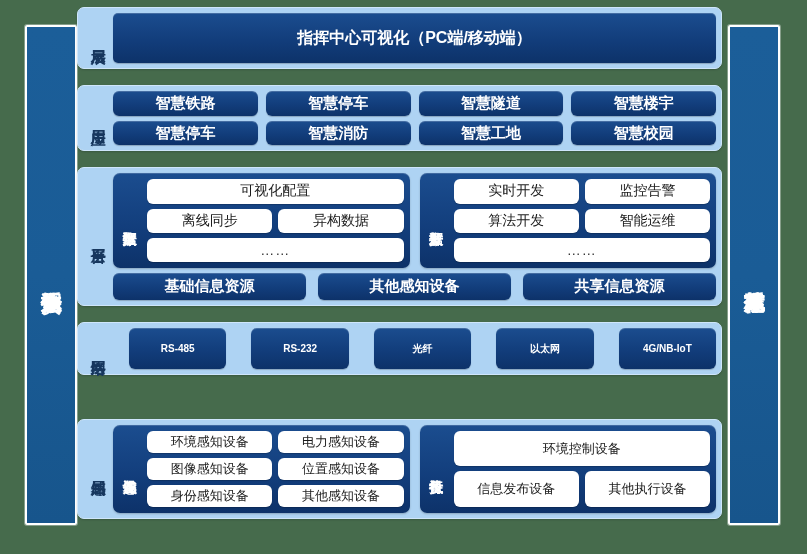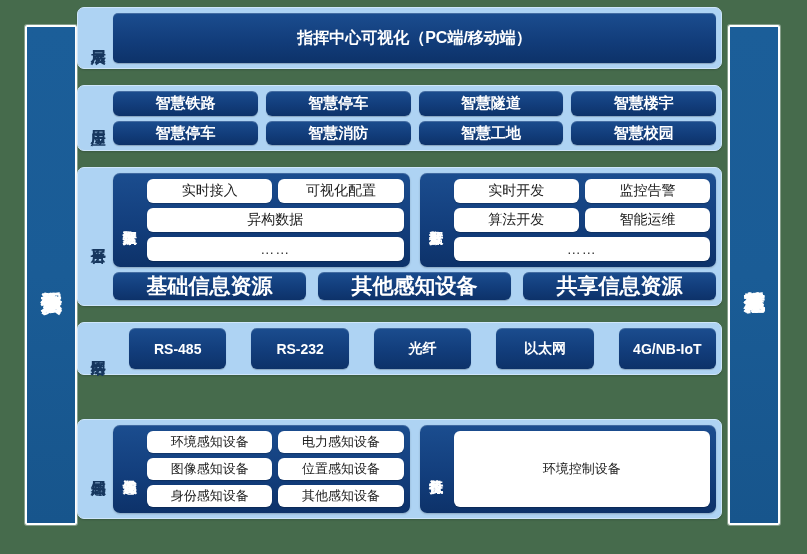--- a/index.html
+++ b/index.html
@@ -176,27 +176,27 @@
   .group-grid .wide { flex: 1 1 100%; }
   .ellipsis-pill { letter-spacing: 1px; font-size: 14px; color: #333; }
 
   .platform-bottom {
     flex: 0 0 27px;
     display: flex;
     gap: 12px;
   }
   .platform-bottom .pill {
     flex: 1;
-    font-size: 21px;
+    font-size: 15px;
   }
 
   
   .layer-net { height: 60px; }
   .net-row { flex: 1; display: flex; gap: 9px; }
-  .net-row .pill { flex: 1; font-size: 14px; margin-left: 16px; }
+  .net-row .pill { flex: 1; font-size: 10px; margin-left: 16px; }
 
   
   .layer-sense { height: 117px; margin-top: 28px; }
   .sense-top { flex: 1; display: flex; gap: 10px; min-height: 0; }
   .sense-top .group-box { padding: 6px; }
   .sense-top .group-grid .white-pill { font-size: 13px; }
   .sense-right .group-grid { justify-content: center; }
 </style>
 </head>
 <body>
@@ -248,24 +248,24 @@
       </div>
       <div class="layer-body">
         <div class="platform-top">
 
           <div class="group-box">
             <div class="group-title">
               <span class="vtext">数据汇聚</span>
             </div>
             <div class="group-grid">
               <div class="grow">
-                <div class="white-pill">实时接入</div>
                 <div class="white-pill">可视化配置</div>
               </div>
               <div class="grow">
+                <div class="white-pill">离线同步</div>
                 <div class="white-pill">异构数据</div>
               </div>
               <div class="grow">
                 <div class="white-pill ellipsis-pill wide">……</div>
               </div>
             </div>
           </div>
 
           <div class="group-box">
             <div class="group-title">
@@ -339,20 +339,24 @@
           </div>
 
           <div class="group-box sense-right">
             <div class="group-title">
               <span class="vtext">执行设备</span>
             </div>
             <div class="group-grid">
               <div class="grow">
                 <div class="white-pill">环境控制设备</div>
               </div>
+              <div class="grow">
+                <div class="white-pill">信息发布设备</div>
+                <div class="white-pill">其他执行设备</div>
+              </div>
             </div>
           </div>
 
         </div>
       </div>
     </div>
 
   </div>
 </div>
 

